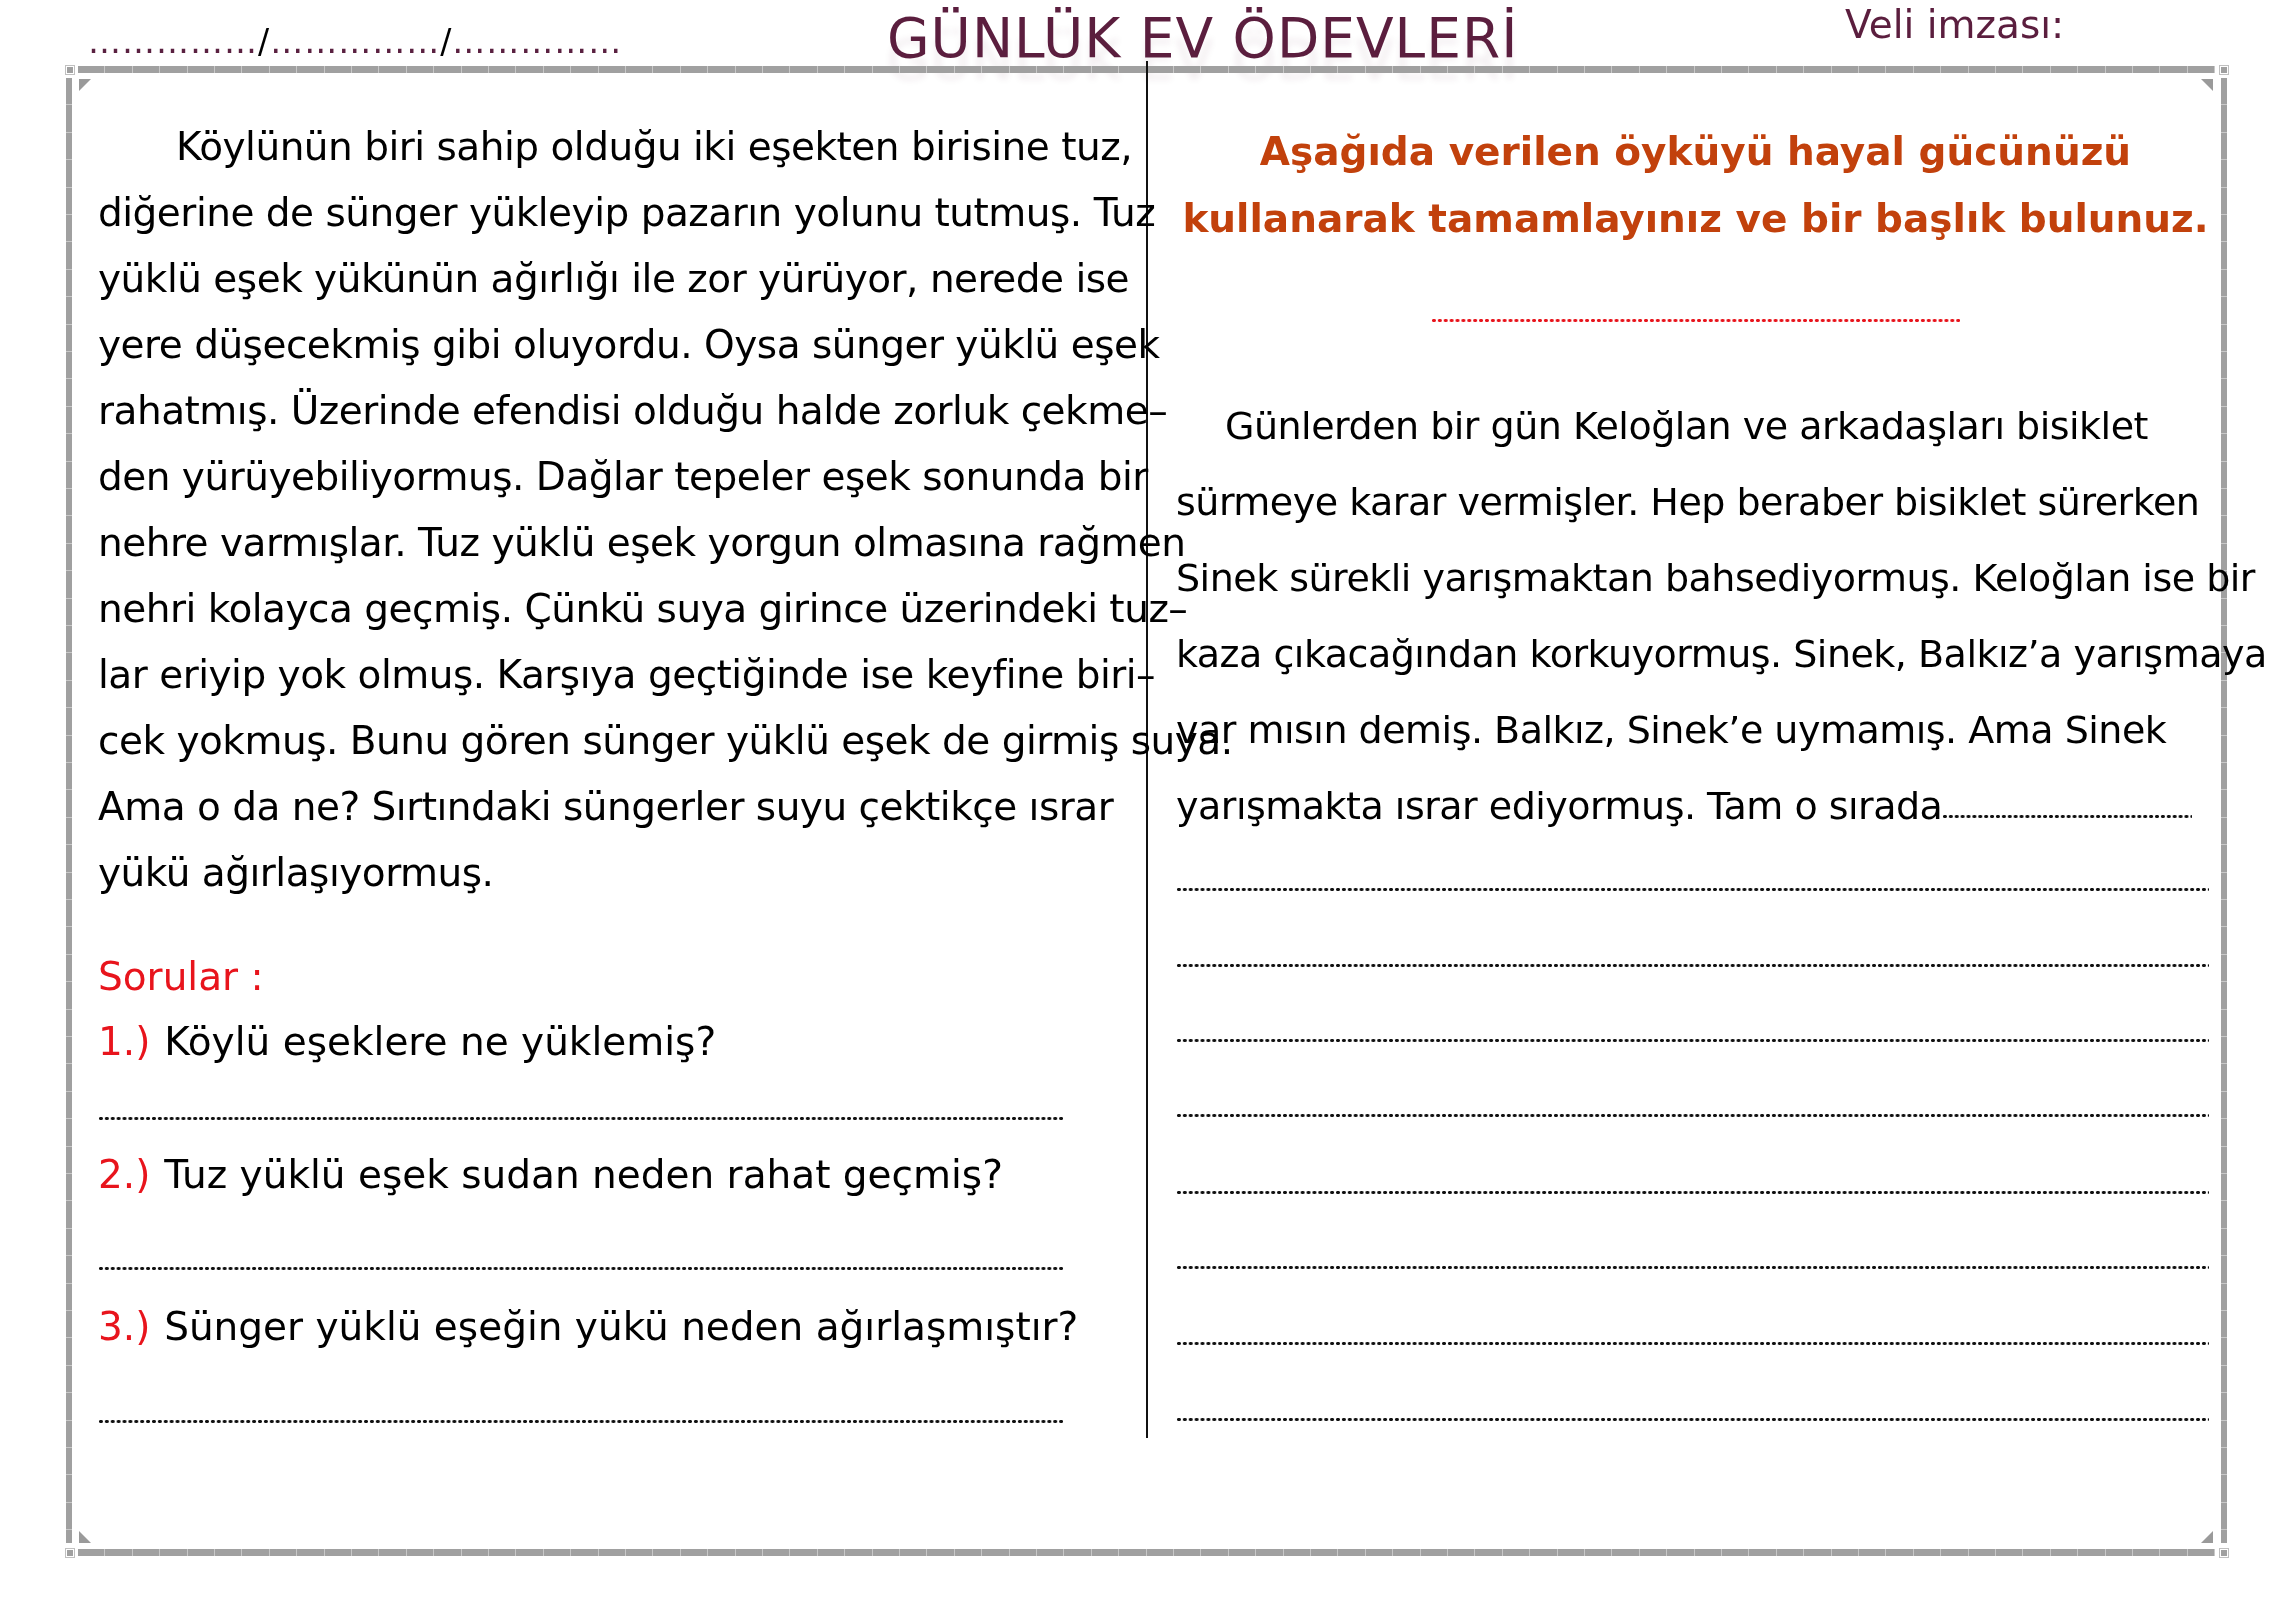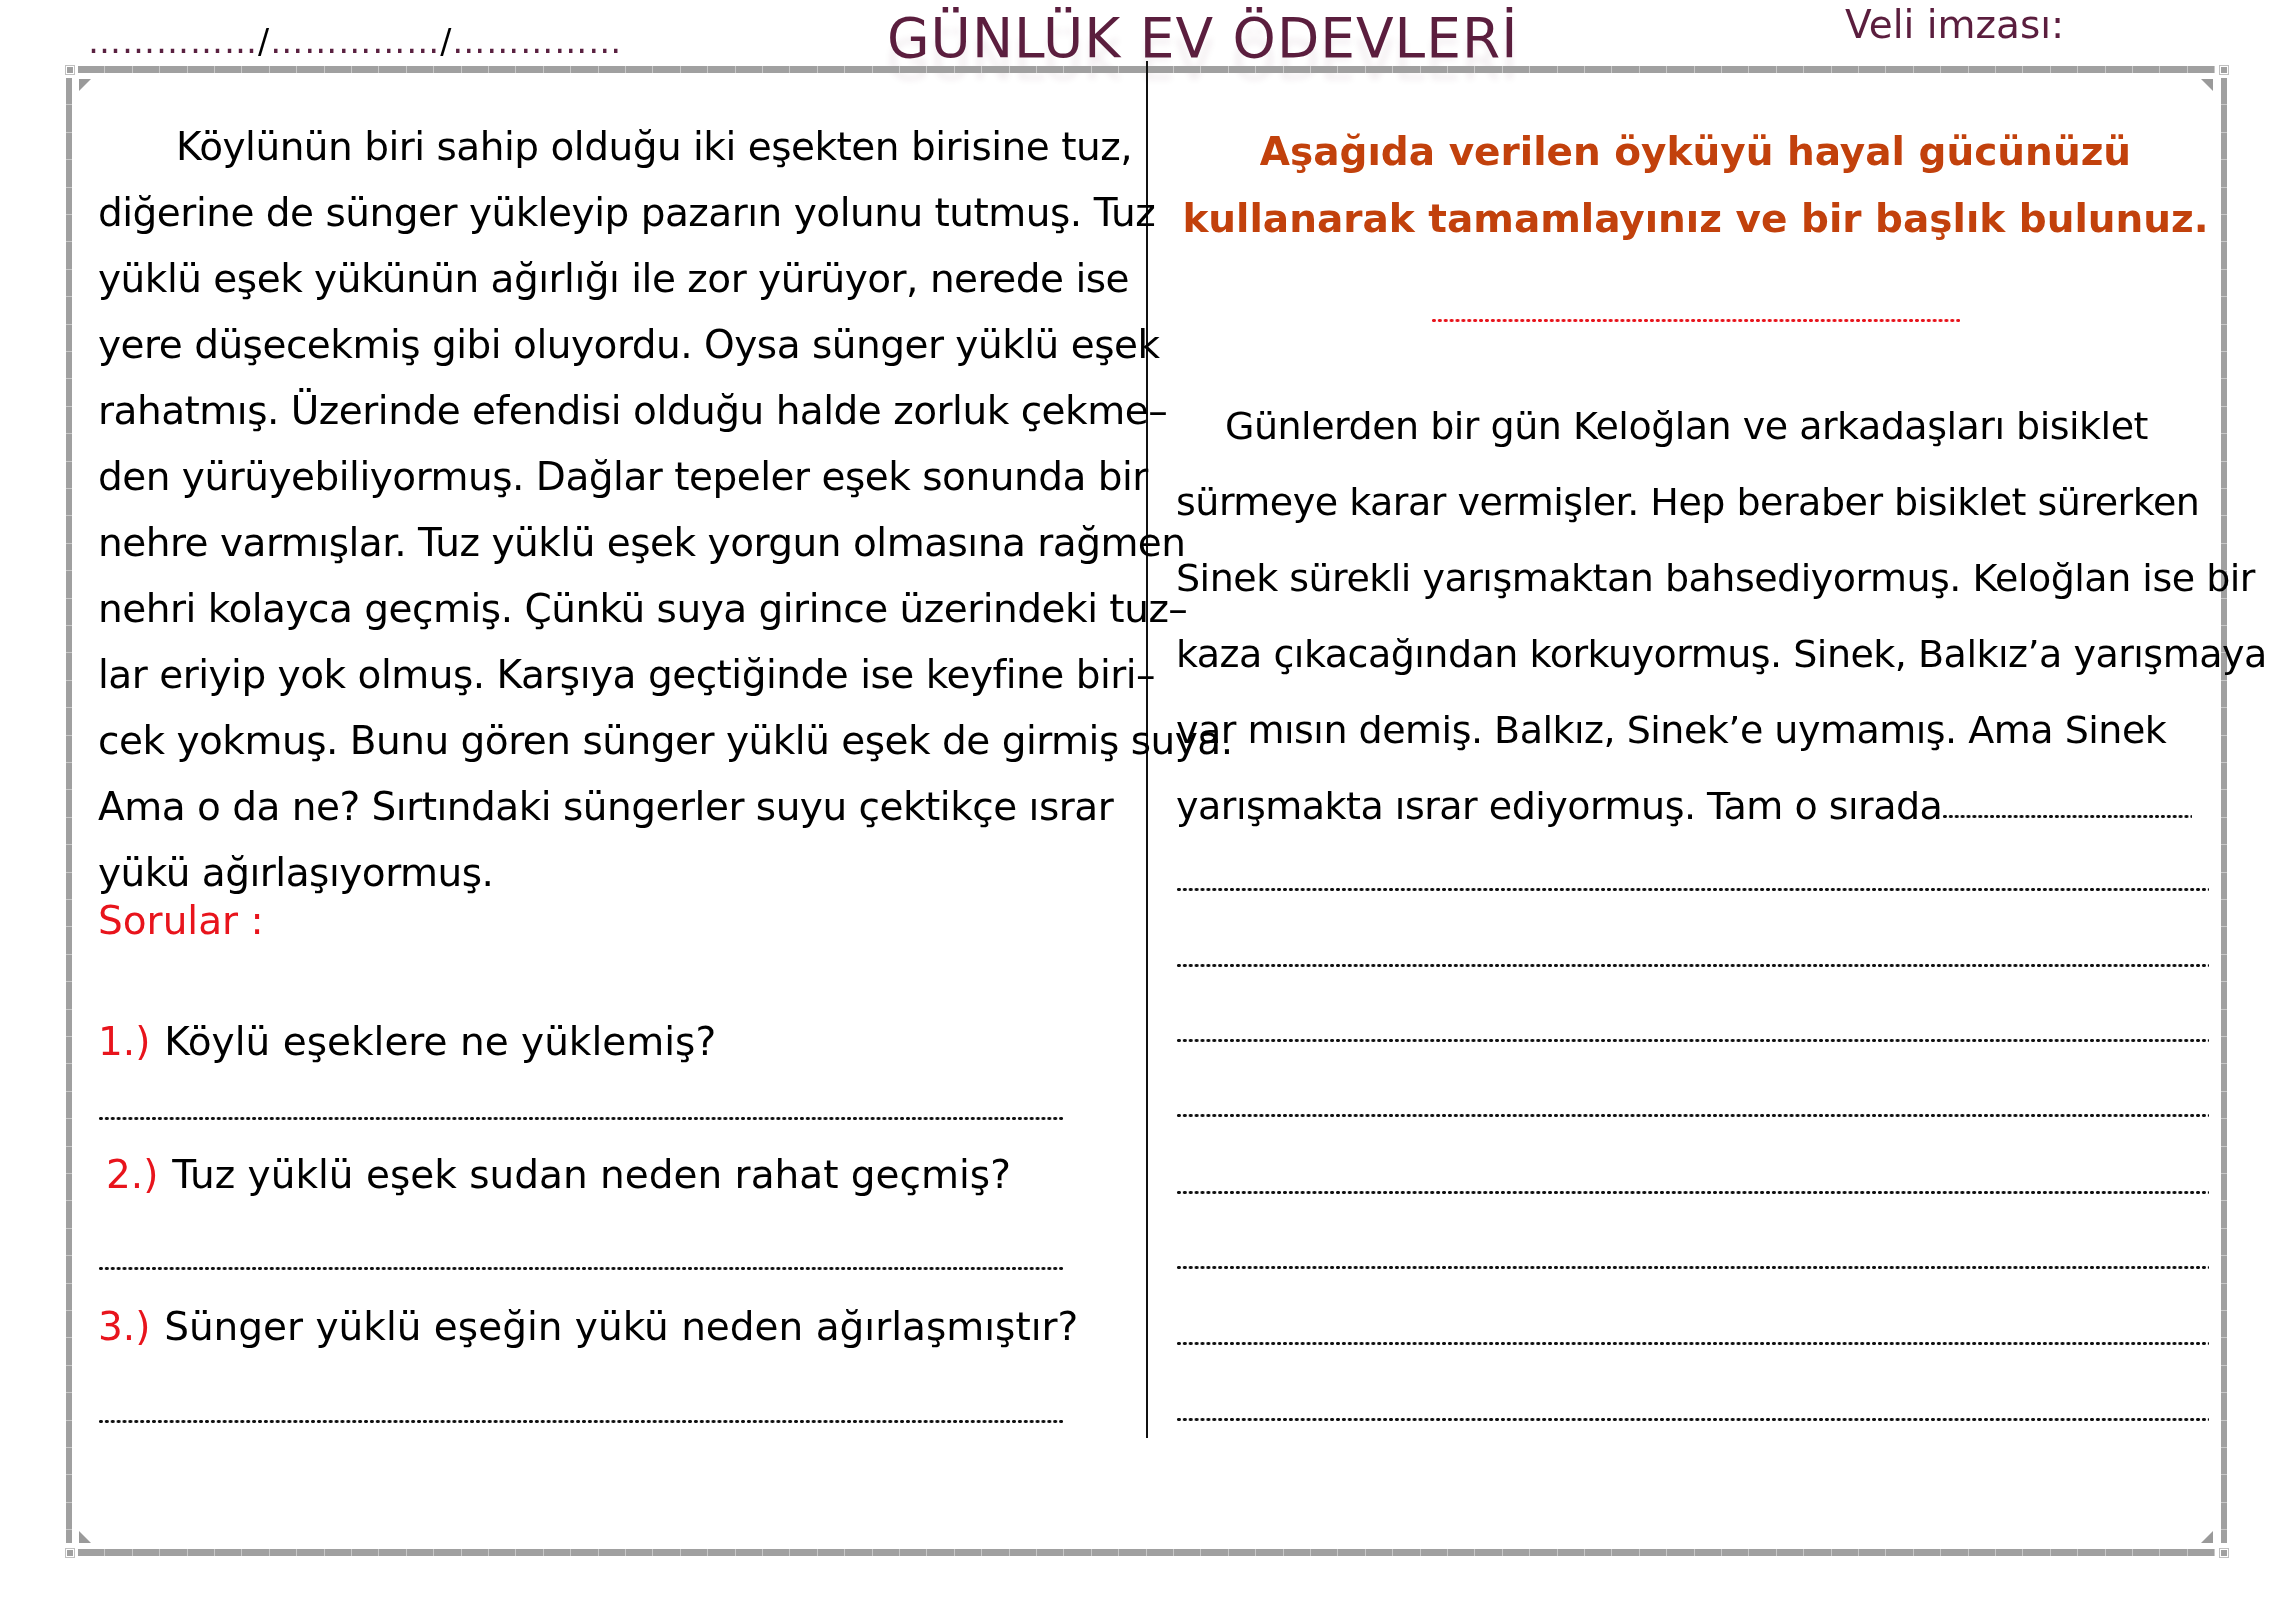--- a/index.html
+++ b/index.html
@@ -32,21 +32,21 @@
   .tri-br { left:2201px; top:1531px; border-bottom:12.7px solid #9a9a9a; border-left:12.7px solid transparent; }
 
   .divider { left:1146px; top:61px; width:2px; height:1377px; background:#111; }
 
   
   .story { left:98px; top:114px; width:1059px; font-size:39px; line-height:66px;
            font-family:"DejaVu Sans", sans-serif; letter-spacing:-0.5px; }
   .story .line { white-space:nowrap; height:66px; }
   .story .indent { padding-left:78px; }
 
-  .sorular { left:98px; top:898px; font-size:39px; color:#e8141c; white-space:nowrap;text-align:right; }
+  .sorular { left:98px; top:954px; font-size:39px; color:#e8141c; white-space:nowrap;text-align:right; }
   .q { left:98px; font-size:39px; white-space:nowrap; }
   .q .num { color:#e8141c; margin-right:13.7px; }
   .dots { height:4.9px; background-image:radial-gradient(circle,#111 1.6px,transparent 2px);
           background-size:5.9px 4.9px; background-repeat:repeat-x; }
   .dots-left { left:98px; width:965px; }
 
   .instr { left:1181px; top:118px; width:1029px; text-align:center; font-size:39px; color:#c2410c;
            line-height:67px; font-weight:bold; }
   .instr .line { white-space:nowrap; }
   .title-dots { left:1431px; top:318px; width:529px; height:4.9px;
@@ -99,21 +99,21 @@
   <div class="line">yükü ağırlaşıyormuş.</div>
 </div>
 
 <div class="abs sorular">Sorular :</div>
 
 <div class="abs q" style="top:1000px;margin-top:19px;">
   <span class="num">1.)</span><span>Köylü eşeklere ne yüklemiş?</span>
 </div>
 <div class="abs dots dots-left" style="top:1116px;"></div>
 
-<div class="abs q" style="top:1152px;margin-left:8px;">
+<div class="abs q" style="top:1152px;">
   <span class="num">2.)</span><span>Tuz yüklü eşek sudan neden rahat geçmiş?</span>
 </div>
 <div class="abs dots dots-left" style="top:1266px;"></div>
 
 <div class="abs q" style="top:1304px;">
   <span class="num">3.)</span><span>Sünger yüklü eşeğin yükü neden ağırlaşmıştır?</span>
 </div>
 <div class="abs dots dots-left" style="top:1419px;"></div>
 
 <div class="abs instr">

